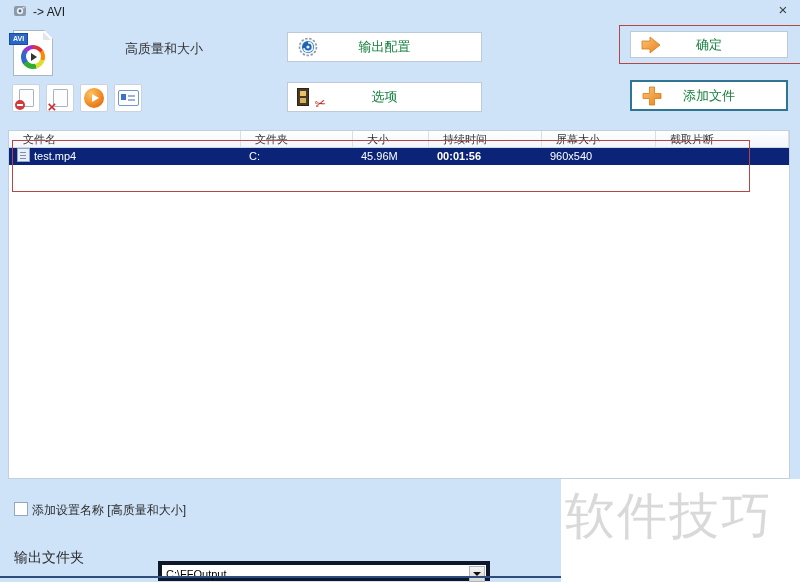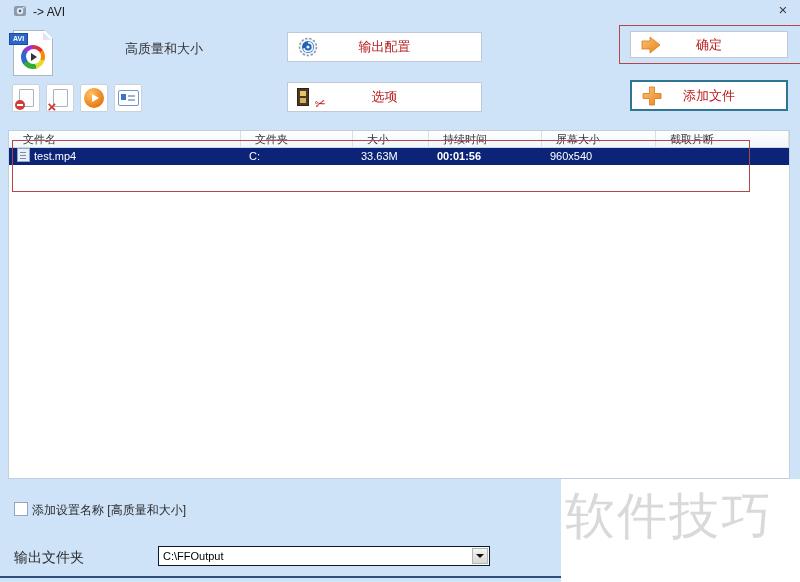--- a/index.html
+++ b/index.html
@@ -12,21 +12,21 @@
   .abs{position:absolute;}
 
   
   .title-text{left:33px;top:5px;font-size:12px;color:#1b1b1b;}
   .close-btn{left:772px;top:1px;width:22px;height:18px;text-align:center;
     font-size:15px;color:#3c3c3c;line-height:18px;}
 
   
   .big-btn{position:absolute;background:#fff;border:1px solid #bfcad8;
     display:flex;align-items:center;box-sizing:border-box;}
-  .big-btn .btn-label{flex:1;text-align:center;font-size:13px;color:#b91c1c;}
+  .big-btn .btn-label{flex:1;text-align:center;font-size:13px;color:#15803d;}
   .btn-iconwrap{position:absolute;left:9px;top:50%;transform:translateY(-50%);
     display:flex;align-items:center;}
   #btn-output-config{left:287px;top:32px;width:195px;height:30px;}
   #btn-options{left:287px;top:82px;width:195px;height:30px;}
   #btn-confirm{left:630px;top:31px;width:158px;height:27px;font-family:Liberation Serif, serif;}
   #btn-add-files{left:630px;top:80px;width:158px;height:31px;border:2px solid #2f7492;}
 
   
   .annot{position:absolute;border:1px solid #b34747;pointer-events:none;}
   #annot-confirm{left:619px;top:25px;width:190px;height:37px;}
@@ -93,22 +93,22 @@
     padding-left:8px;box-sizing:border-box;overflow:hidden;white-space:nowrap;}
   .row-file-icon{display:inline-block;width:11px;height:12px;background:#e8eef7;
     border:1px solid #8fa6c6;margin-right:4px;vertical-align:-2px;position:relative;}
   .row-file-icon::after{content:"";position:absolute;left:2px;top:3px;width:6px;height:1px;
     background:#7d8fa8;box-shadow:0 3px 0 #7d8fa8,0 6px 0 #7d8fa8;}
 
   
   .checkbox{left:14px;top:502px;width:12px;height:12px;background:#fff;border:1px solid #95a6ba;}
   .checkbox-label{left:32px;top:502px;font-size:12px;color:#2b2b2b;}
   .outfolder-label{left:14px;top:549px;font-size:14px;color:#2b2b2b;}
-  .combo{left:158px;top:546px;width:332px;height:20px;background:#fff;
-    border:1px solid #0f172a;box-sizing:border-box;}
+  .combo{left:158px;top:561px;width:332px;height:20px;background:#fff;
+    border:4px solid #0f172a;box-sizing:border-box;}
   .combo-text{position:absolute;left:4px;top:3px;font-size:11px;color:#000;}
   .combo-btn{position:absolute;right:1px;top:1px;width:16px;height:16px;
     background:linear-gradient(#f6f5f3,#dcd8d1);border:1px solid #aab7c5;
     box-sizing:border-box;display:flex;align-items:center;justify-content:center;}
   .combo-arrow{width:0;height:0;border-top:4px solid #111;
     border-left:4px solid transparent;border-right:4px solid transparent;}
   .bottom-line{left:0;top:576px;width:561px;height:2px;background:#2e4e7e;}
 
   
   .wm-block{left:561px;top:479px;width:239px;height:103px;background:#fff;}
@@ -222,21 +222,21 @@
     <div class="th" style="left:344px;width:76px;">大小</div>
     <div class="th" style="left:420px;width:113px;">持续时间</div>
     <div class="th" style="left:647px;width:133px;">截取片断</div>
     <div class="th" style="left:533px;width:114px;">屏幕大小</div>
 
     <div class="file-row">
       <div class="td" style="left:0;width:232px;">
         <span class="row-file-icon"></span><span>test.mp4</span>
       </div>
       <div class="td" style="left:232px;width:112px;">C:</div>
-      <div class="td" style="left:344px;width:76px;">33.63M</div>
+      <div class="td" style="left:344px;width:76px;">45.96M</div>
       <div class="td" style="left:420px;width:113px;font-weight:bold;">00:01:56</div>
       <div class="td" style="left:533px;width:114px;">960x540</div>
       <div class="td" style="left:647px;width:133px;"></div>
     </div>
   </div>
   <div class="annot" id="annot-table"></div>
 
   <div class="abs wm-block">
     <span class="wm-text">软件技巧</span>
   </div>

